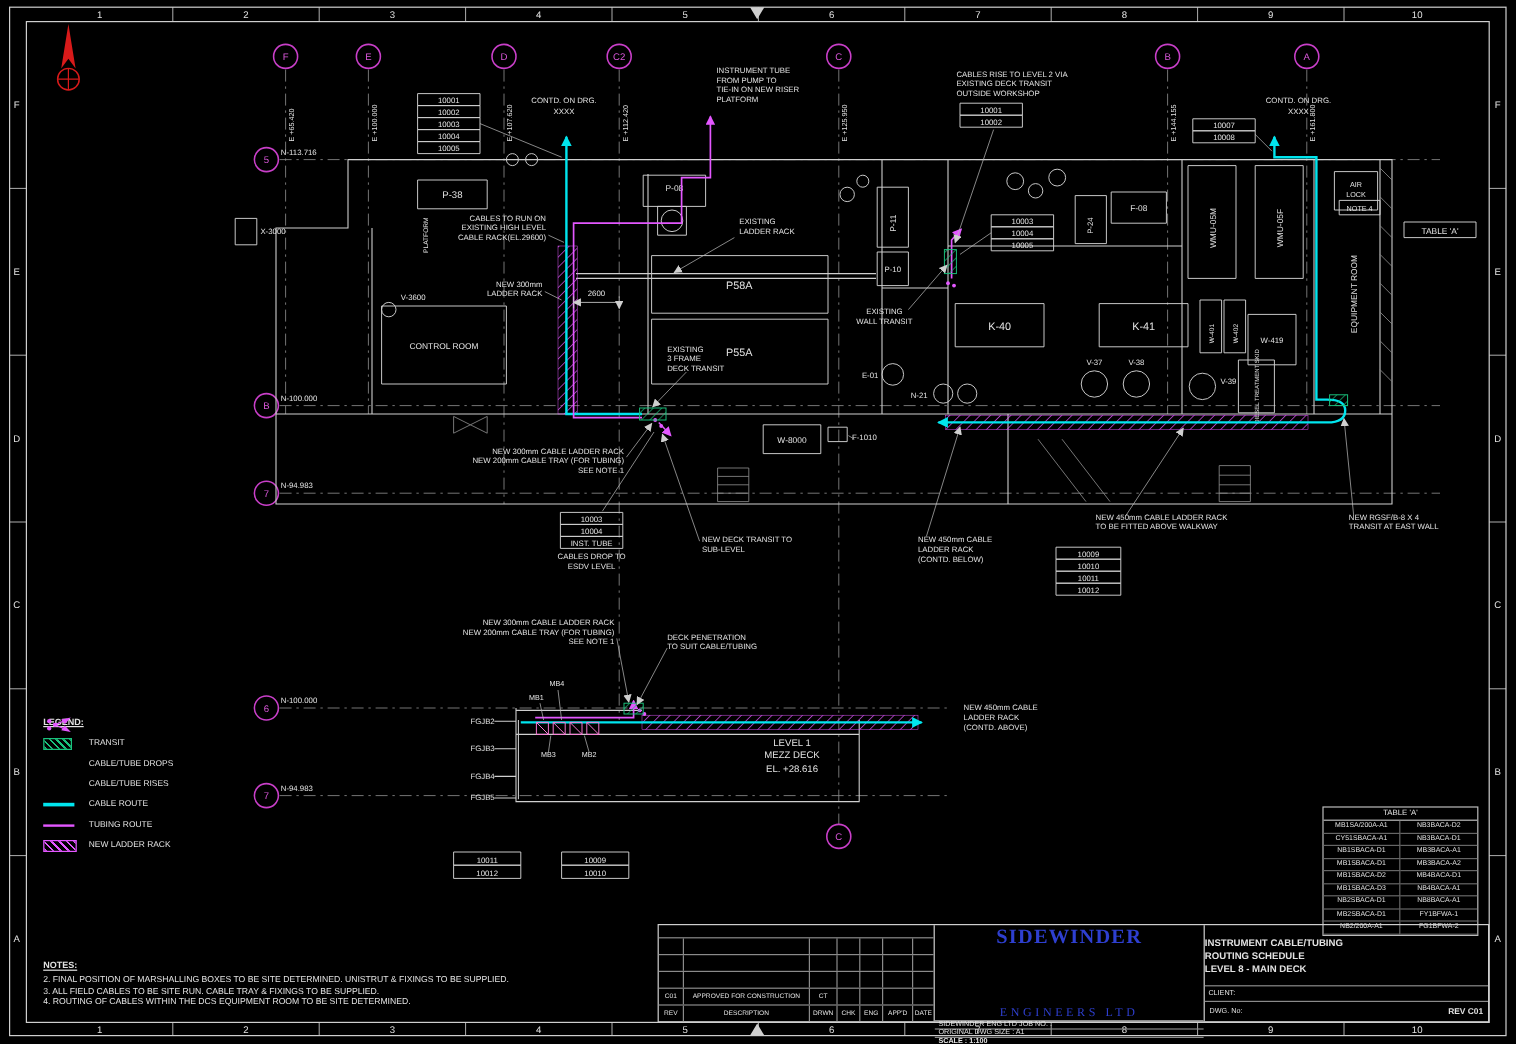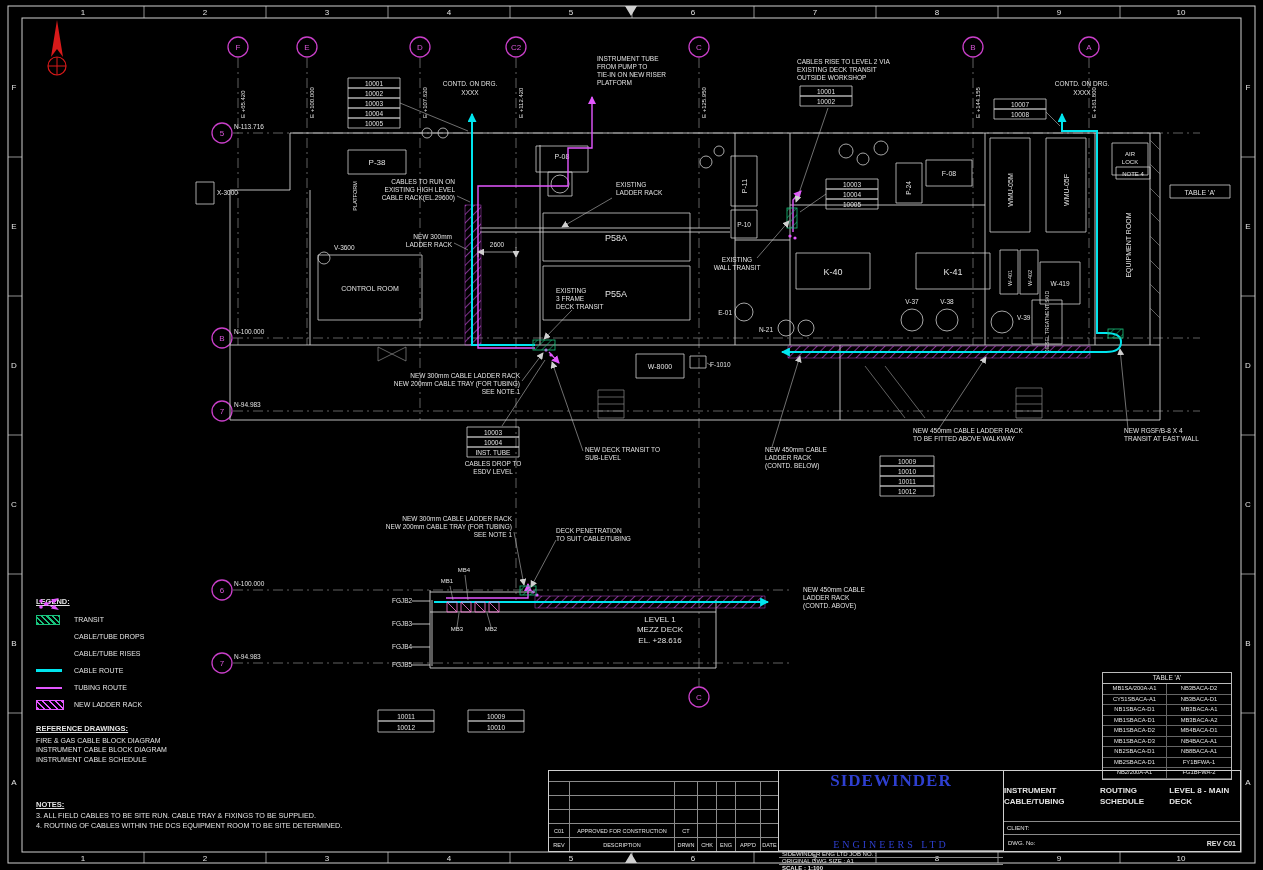--- a/index.html
+++ b/index.html
@@ -33,21 +33,21 @@
   .tb-rev{width:230px;display:flex;flex-direction:column;justify-content:flex-end;}
   .tb-row{display:flex;border-top:1px solid #8a8a8a;height:13px;align-items:stretch;}
   .tb-row>div{border-right:1px solid #8a8a8a;display:flex;align-items:center;justify-content:center;overflow:hidden;white-space:nowrap;font-size:5.5px;}
   .c-rev{width:20px}.c-desc{width:104px}.c-drwn{width:22px}.c-chk{width:18px}.c-eng{width:18px}.c-appd{width:24px}.c-date{flex:1;border-right:none!important}
   .tb-mid{width:225px;display:flex;flex-direction:column;}
   .company{flex:1;display:flex;flex-direction:column;align-items:center;justify-content:center;color:#2e3fd0;font-family:"Liberation Serif",serif;}
   .company .l1{font-size:17px;font-weight:bold;letter-spacing:1px;}
   .company .l2{font-size:10px;letter-spacing:3px;margin-top:48px;}
   .tb-line{border-top:1px solid #8a8a8a;height:12px;display:flex;align-items:center;padding-left:3px;font-size:6px;}
   .tb-right{flex:1;display:flex;flex-direction:column;border-right:none;}
-  .dtitle{flex:1;display:flex;flex-direction:row;align-items:center;justify-content:center;font-size:8px;font-weight:bold;line-height:11px;}
+  .dtitle{flex:1;display:flex;flex-direction:column;align-items:flex-start;justify-content:center;font-size:8px;font-weight:bold;line-height:11px;}
   .dwg-row{justify-content:space-between;padding:0 4px;height:16px;}
   .rev-tag{font-size:7px;font-weight:bold;}
   
   .ta{left:1102px;top:672px;width:130px;border:1px solid #bbb;font-size:5.8px;box-sizing:border-box;}
   .ta-title{text-align:center;border-bottom:1px solid #bbb;height:10px;line-height:10px;font-size:6.5px;}
   .ta-grid{display:grid;grid-template-columns:1fr 1fr;}
   .ta-grid span{border-bottom:1px solid #666;border-right:1px solid #666;height:9.5px;line-height:9.5px;text-align:center;overflow:hidden;white-space:nowrap;}
   .ta-grid span:nth-child(2n){border-right:none;}
 </style>
 </head>
@@ -384,29 +384,24 @@
     <span>TUBING ROUTE</span>
   </div>
   <div class="litem">
     <span class="sym">
           <span class="sym-rack"></span>
         </span>
     <span>NEW LADDER RACK</span>
   </div>
 </div>
 
-<div class="ov refs">
-  <div class="ttl">REFERENCE DRAWINGS:</div>
-  <div>FIRE &amp; GAS CABLE BLOCK DIAGRAM</div>
-  <div>INSTRUMENT CABLE BLOCK DIAGRAM</div>
-  <div>INSTRUMENT CABLE SCHEDULE</div>
-</div>
 
 <div class="ov notes">
   <div class="ttl">NOTES:</div>
+  <div class="nitem">2. FINAL POSITION OF MARSHALLING BOXES TO BE SITE DETERMINED. UNISTRUT &amp; FIXINGS TO BE SUPPLIED.</div>
   <div class="nitem">3. ALL FIELD CABLES TO BE SITE RUN. CABLE TRAY &amp; FIXINGS TO BE SUPPLIED.</div>
   <div class="nitem">4. ROUTING OF CABLES WITHIN THE DCS EQUIPMENT ROOM TO BE SITE DETERMINED.</div>
 </div>
 
 <div class="ov ta">
   <div class="ta-title">TABLE 'A'</div>
   <div class="ta-grid">
     <span>MB1SA/200A-A1</span>
         <span>NB3BACA-D2</span>
     <span>CY51SBACA-A1</span>

